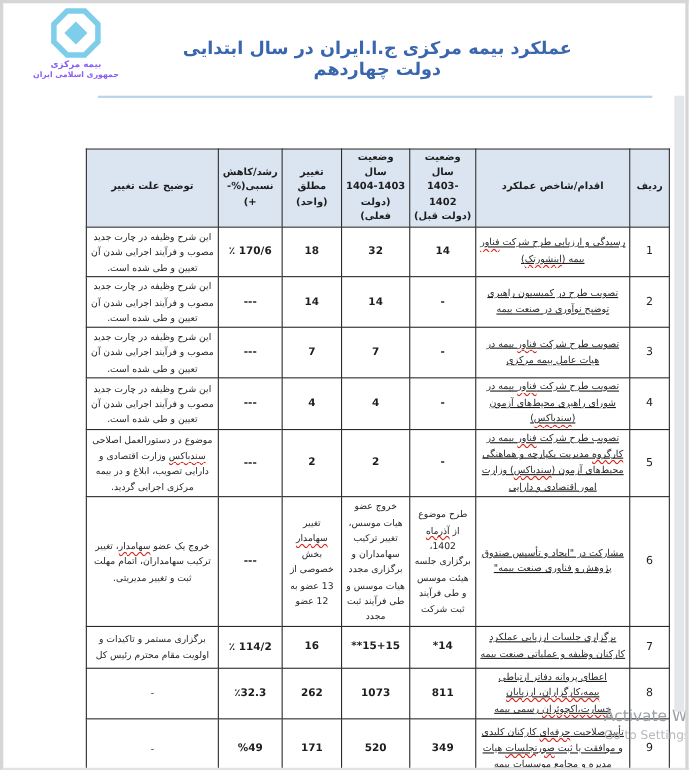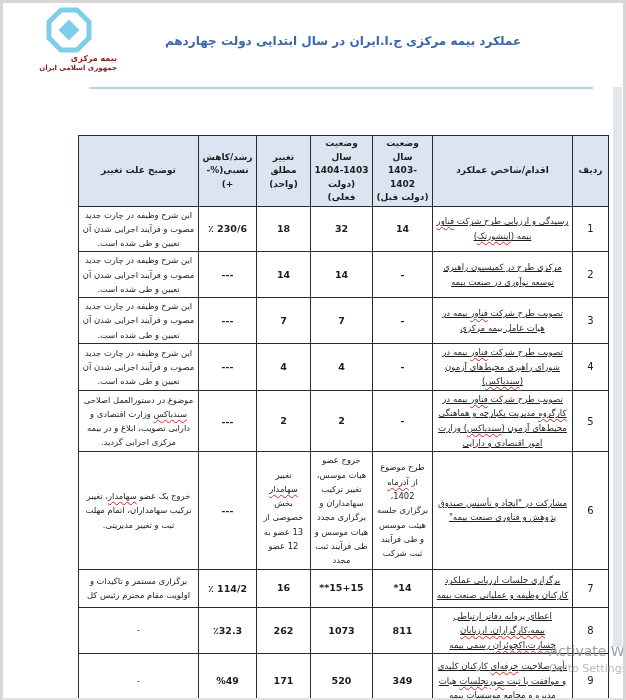--- a/index.html
+++ b/index.html
@@ -10,27 +10,27 @@
   .page {
     position:absolute; inset:0; background:#ffffff;
     border-top:3px solid #d6d6d6; border-left:3px solid #d6d6d6;
     border-right:3px solid #d6d6d6; border-bottom:2px solid #e2e2e2;
     overflow:hidden;
   }
   
   .right-strip { position:absolute; top:84px; right:1px; width:9px; height:560px; background:#e3e6ea; }
 
   
-  .logo { position:absolute; left:18px; top:4px; width:96px; text-align:right; color:#7f1d1d; }
+  .logo { position:absolute; left:18px; top:4px; width:96px; text-align:center; color:#8b5cf6; }
   .logo svg { display:block; margin:0 auto; }
   .logo-name { font-size:8px; font-weight:bold; margin-top:1px; }
   .logo-country { font-size:7px; font-weight:bold; margin-top:1px; }
   .doc-title {
     position:absolute; top:31px; left:140px; width:400px; text-align:center;
-    direction:rtl; color:#3a66ad; font-size:12px; font-weight:bold;
+    direction:rtl; color:#3a66ad; font-size:16px; font-weight:bold;
   }
   .divider { position:absolute; top:84px; left:86px; width:504px; height:2px; background:#b9d3e8; }
   .subtitle-bar {
     position:absolute; top:95px; left:75px; width:511px; height:27px;
     background:#a7b9d1; text-align:center;
   }
   .subtitle-bar span {
     direction:rtl; display:inline-block; line-height:27px;
     color:#1b3260; font-size:12px; font-weight:bold;
   }
@@ -119,27 +119,27 @@
         <th>توضیح علت تغییر</th>
       </tr>
     </thead>
     <tbody>
   <tr>
     <td class="c-no" style="direction: ltr;">1</td>
     <td class="c-action">رسیدگی و ارزیابی طرح شرکت <span class="sq">فناور</span> بیمه (<span class="sq">اینشورتک</span>)</td>
     <td class="c-prev" style="direction: ltr;">14</td>
     <td class="c-curr" style="direction: ltr;">32</td>
     <td class="c-abs" style="direction: ltr;">18</td>
-    <td class="c-rel" style="direction: ltr;">٪ 230/6</td>
+    <td class="c-rel" style="direction: ltr;">٪ 170/6</td>
     <td class="c-reason">این شرح وظیفه در چارت جدید مصوب و فرآیند اجرایی شدن آن تعیین و طی شده است.</td>
   </tr>
 
   <tr>
     <td class="c-no" style="direction: ltr;">2</td>
-    <td class="c-action">مرکزی طرح در کمیسیون راهبری توسعه نوآوری در صنعت بیمه</td>
+    <td class="c-action">تصویب طرح در کمیسیون راهبری توضیح نوآوری در صنعت بیمه</td>
     <td class="c-prev" style="direction: ltr;">-</td>
     <td class="c-curr" style="direction: ltr;">14</td>
     <td class="c-abs" style="direction: ltr;">14</td>
     <td class="c-rel" style="direction: ltr;">---</td>
     <td class="c-reason">این شرح وظیفه در چارت جدید مصوب و فرآیند اجرایی شدن آن تعیین و طی شده است.</td>
   </tr>
 
   <tr>
     <td class="c-no" style="direction: ltr;">3</td>
     <td class="c-action">تصویب طرح شرکت <span class="sq">فناور</span> بیمه در هیات عامل بیمه مرکزی</td>

